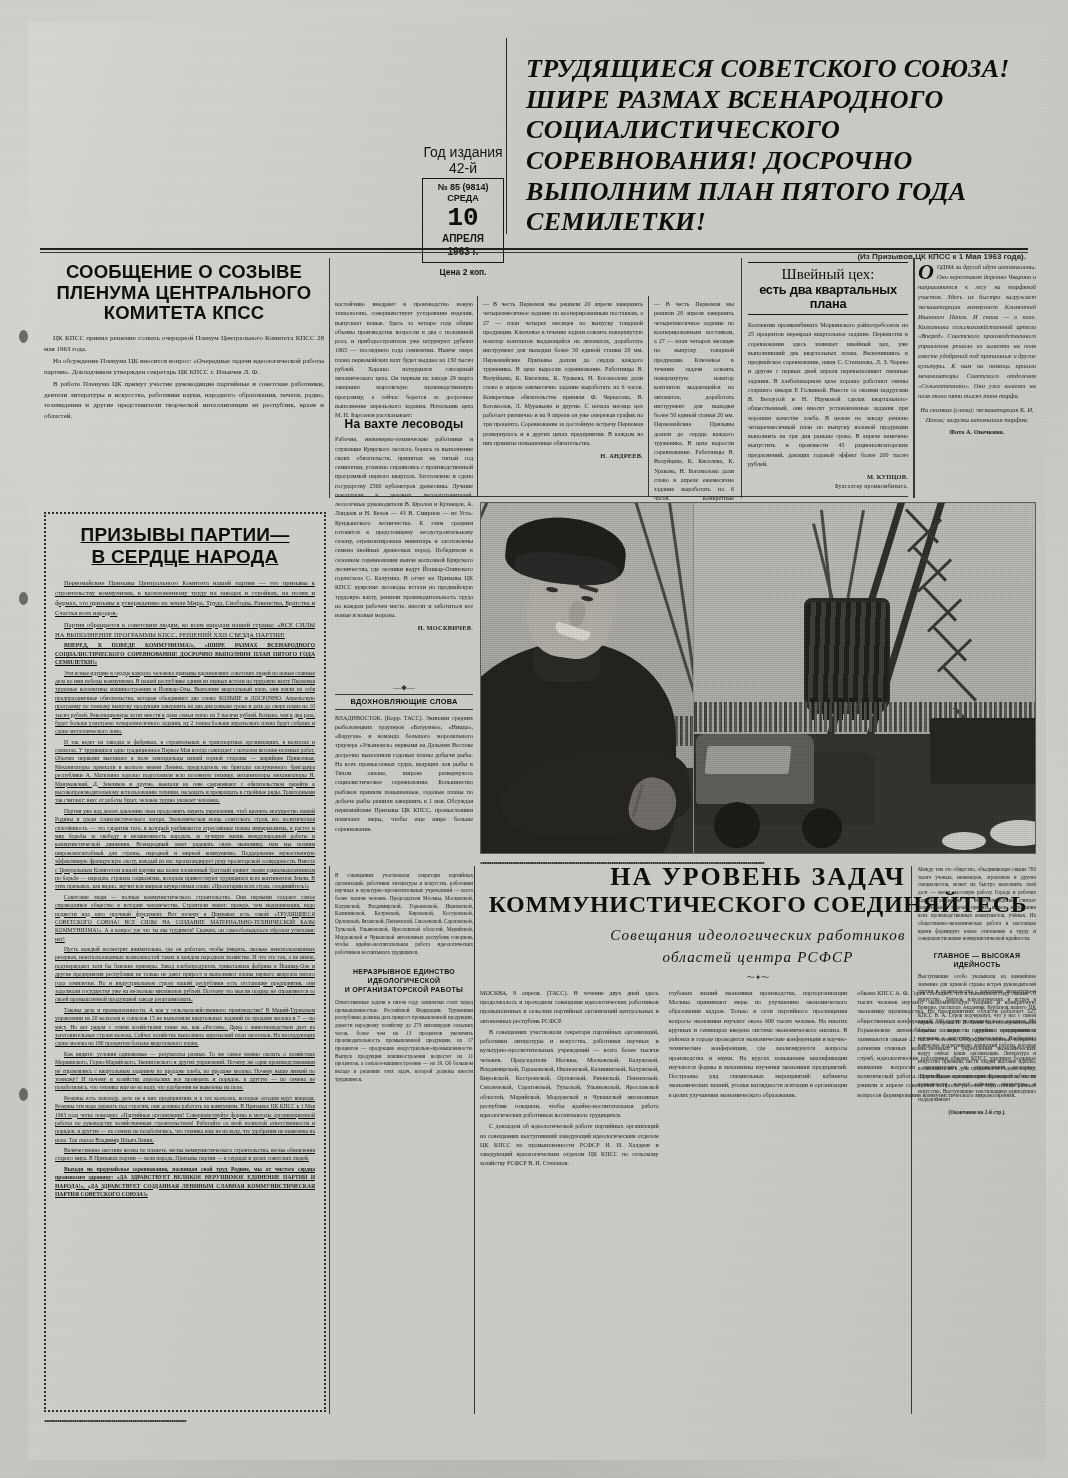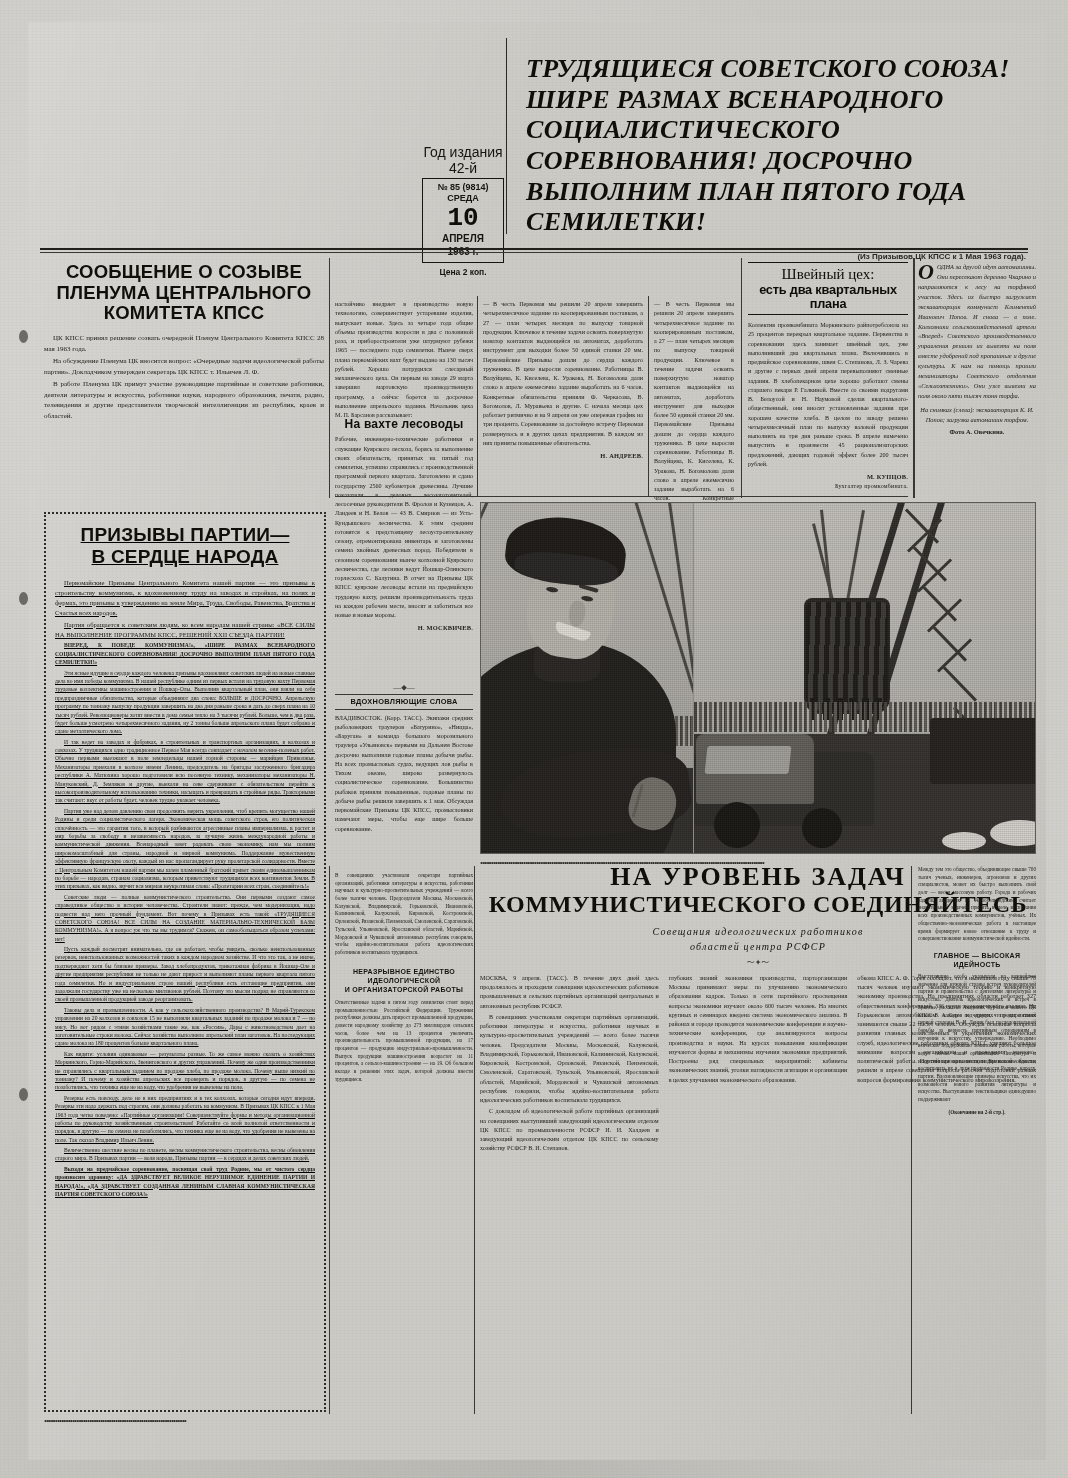--- a/index.html
+++ b/index.html
@@ -156,21 +156,21 @@
   .wheel{position:absolute;background:#141310;border-radius:50%;}
   .treeline{position:absolute;left:0;right:0;height:30px;
     background:repeating-linear-gradient(90deg,#403e39 0 4px,#595751 4px 9px);
     -webkit-mask-image:repeating-linear-gradient(90deg,#000 0 3px,transparent 3px 5px);}
   .ground{position:absolute;left:0;right:0;bottom:0;background:#35332e;}
   .snow{position:absolute;background:#cfcdc7;border-radius:50%;}
 
   
   #bigpkg{position:absolute;left:480px;top:862px;width:556px;}
   #bigpkg h2.hl{font-size:26px;letter-spacing:2px;font-family:"Liberation Serif",serif;}
-  .bp-sub{font-family:"Liberation Serif",serif;font-style:italic;font-size:10px;text-align:center;
+  .bp-sub{font-family:"Liberation Serif",serif;font-style:italic;font-size:15px;text-align:center;
     color:#16140e;letter-spacing:1.2px;line-height:1.5;margin-top:6px;}
   .bp-cols{display:flex;gap:10px;margin-top:8px;}
   .bp-cols > div{flex:1;}
 
   #c7{position:absolute;left:335px;top:872px;width:138px;}
 
   .micro{font-size:5.6px;line-height:1.5;}
   .tiny{font-size:5.2px;line-height:1.48;}
 </style>
 </head>

